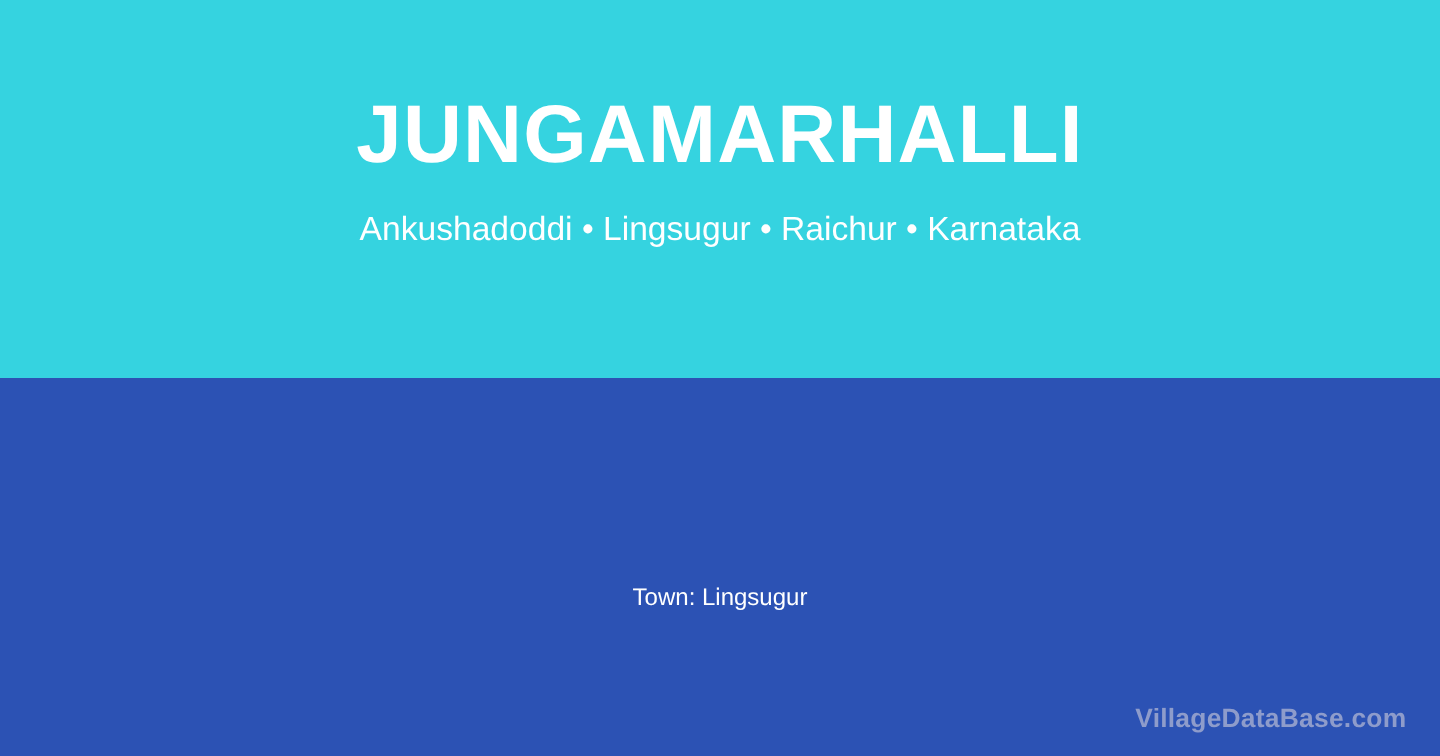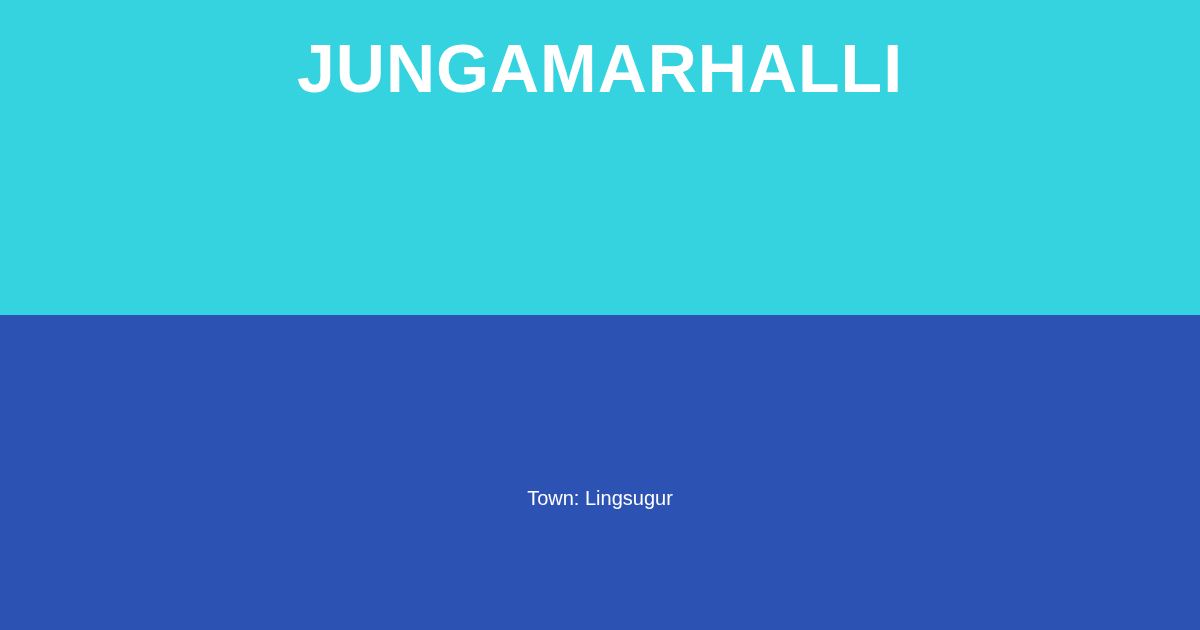--- a/index.html
+++ b/index.html
@@ -25,21 +25,21 @@
     left: 0;
     width: 1200px;
     height: 315px;
     background: #35d3e0;
     display: flex;
     flex-direction: column;
     align-items: center;
     justify-content: flex-start;
   }
   .village-title {
-    margin-top: 34px;
+    margin-top: 78px;
     font-size: 68px;
     line-height: 1;
     font-weight: bold;
     color: #ffffff;
     letter-spacing: 1px;
     text-align: center;
     white-space: nowrap;
   }
   .village-subtitle {
     margin-top: 30px;
@@ -77,20 +77,22 @@
     letter-spacing: 0.2px;
   }
 </style>
 </head>
 <body>
 
 <div class="card">
 
   <div class="hero">
     <div class="village-title">JUNGAMARHALLI</div>
+    <div class="village-subtitle">Ankushadoddi • Lingsugur • Raichur • Karnataka</div>
   </div>
 
   <div class="body-area">
     <div class="detail-line">Town: Lingsugur</div>
   </div>
 
+  <div class="watermark">VillageDataBase.com</div>
 
 </div>
 
 </body></html>

